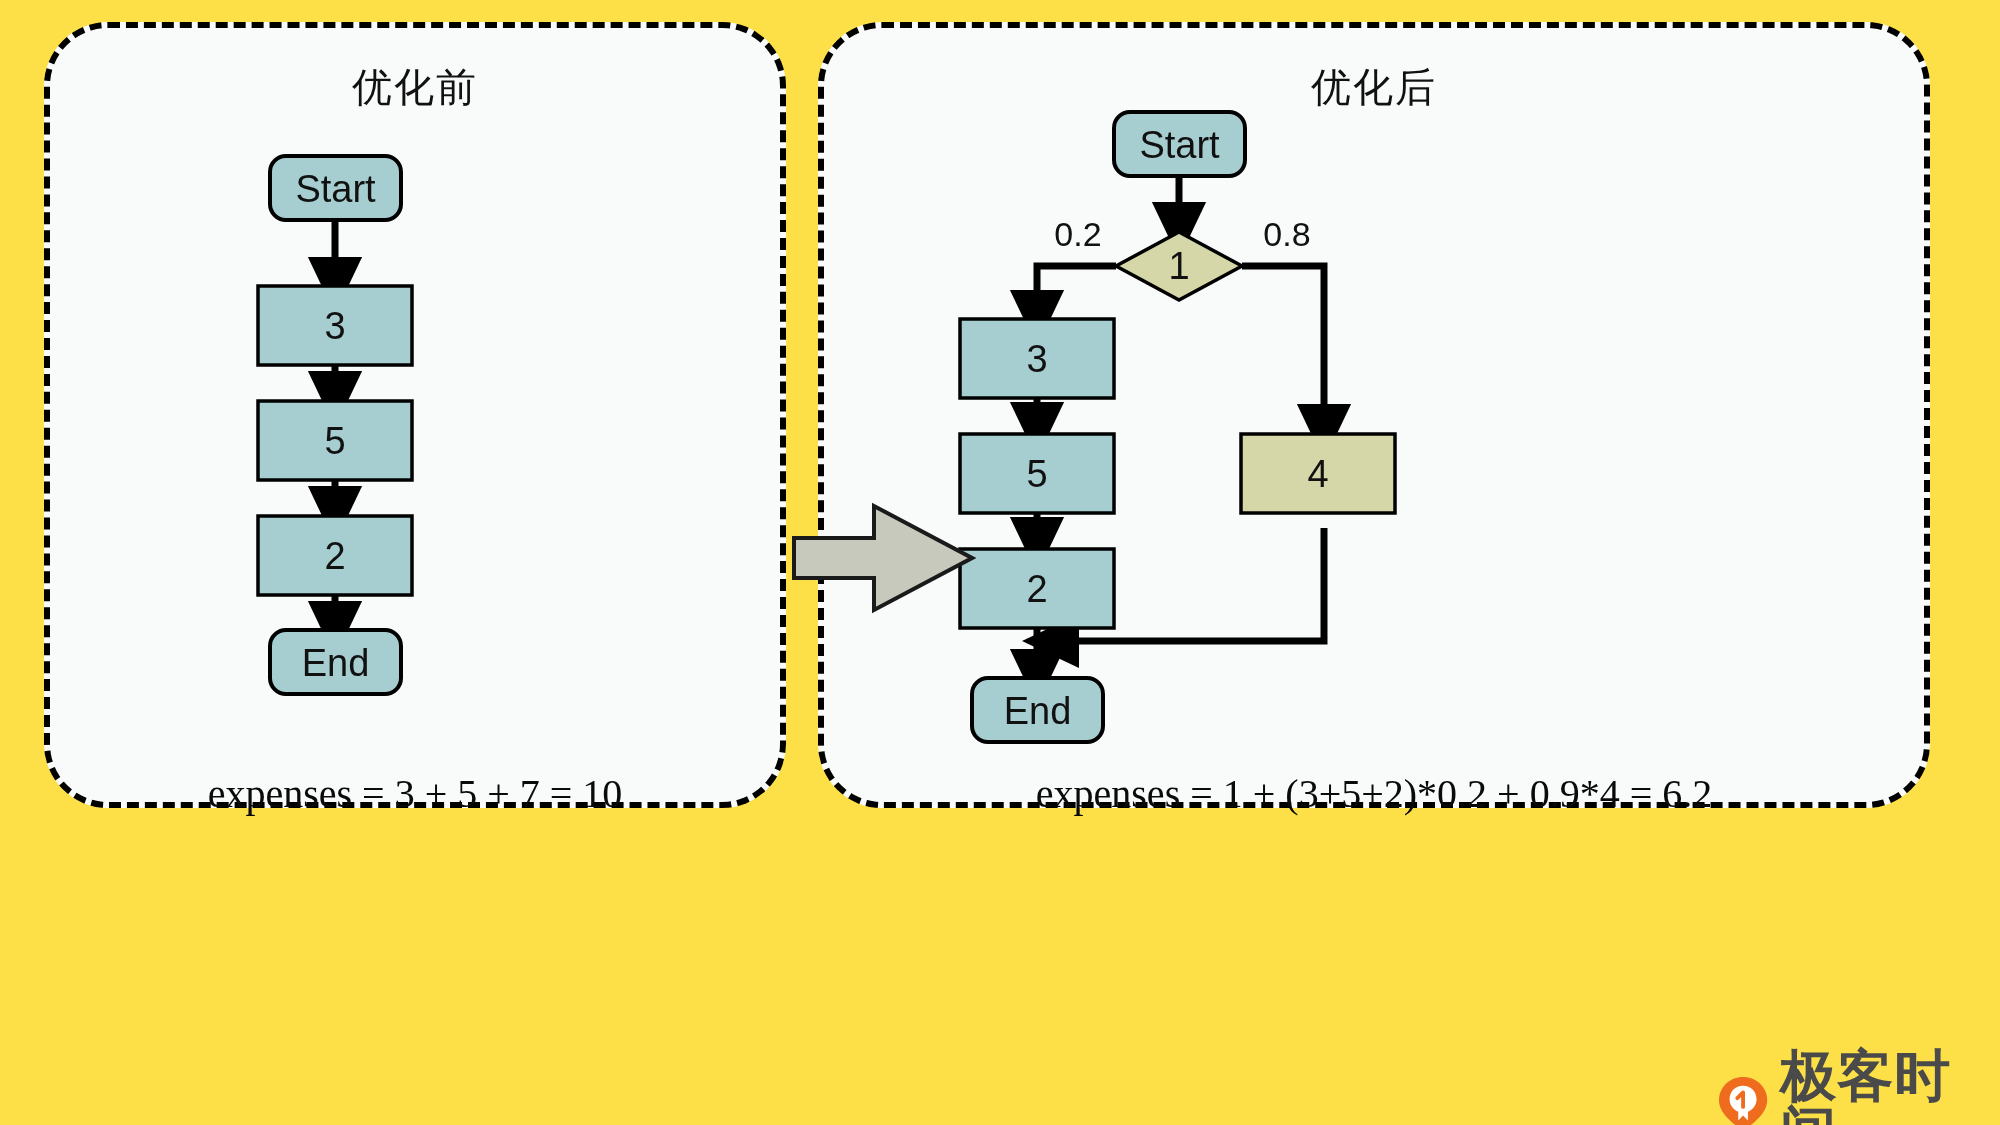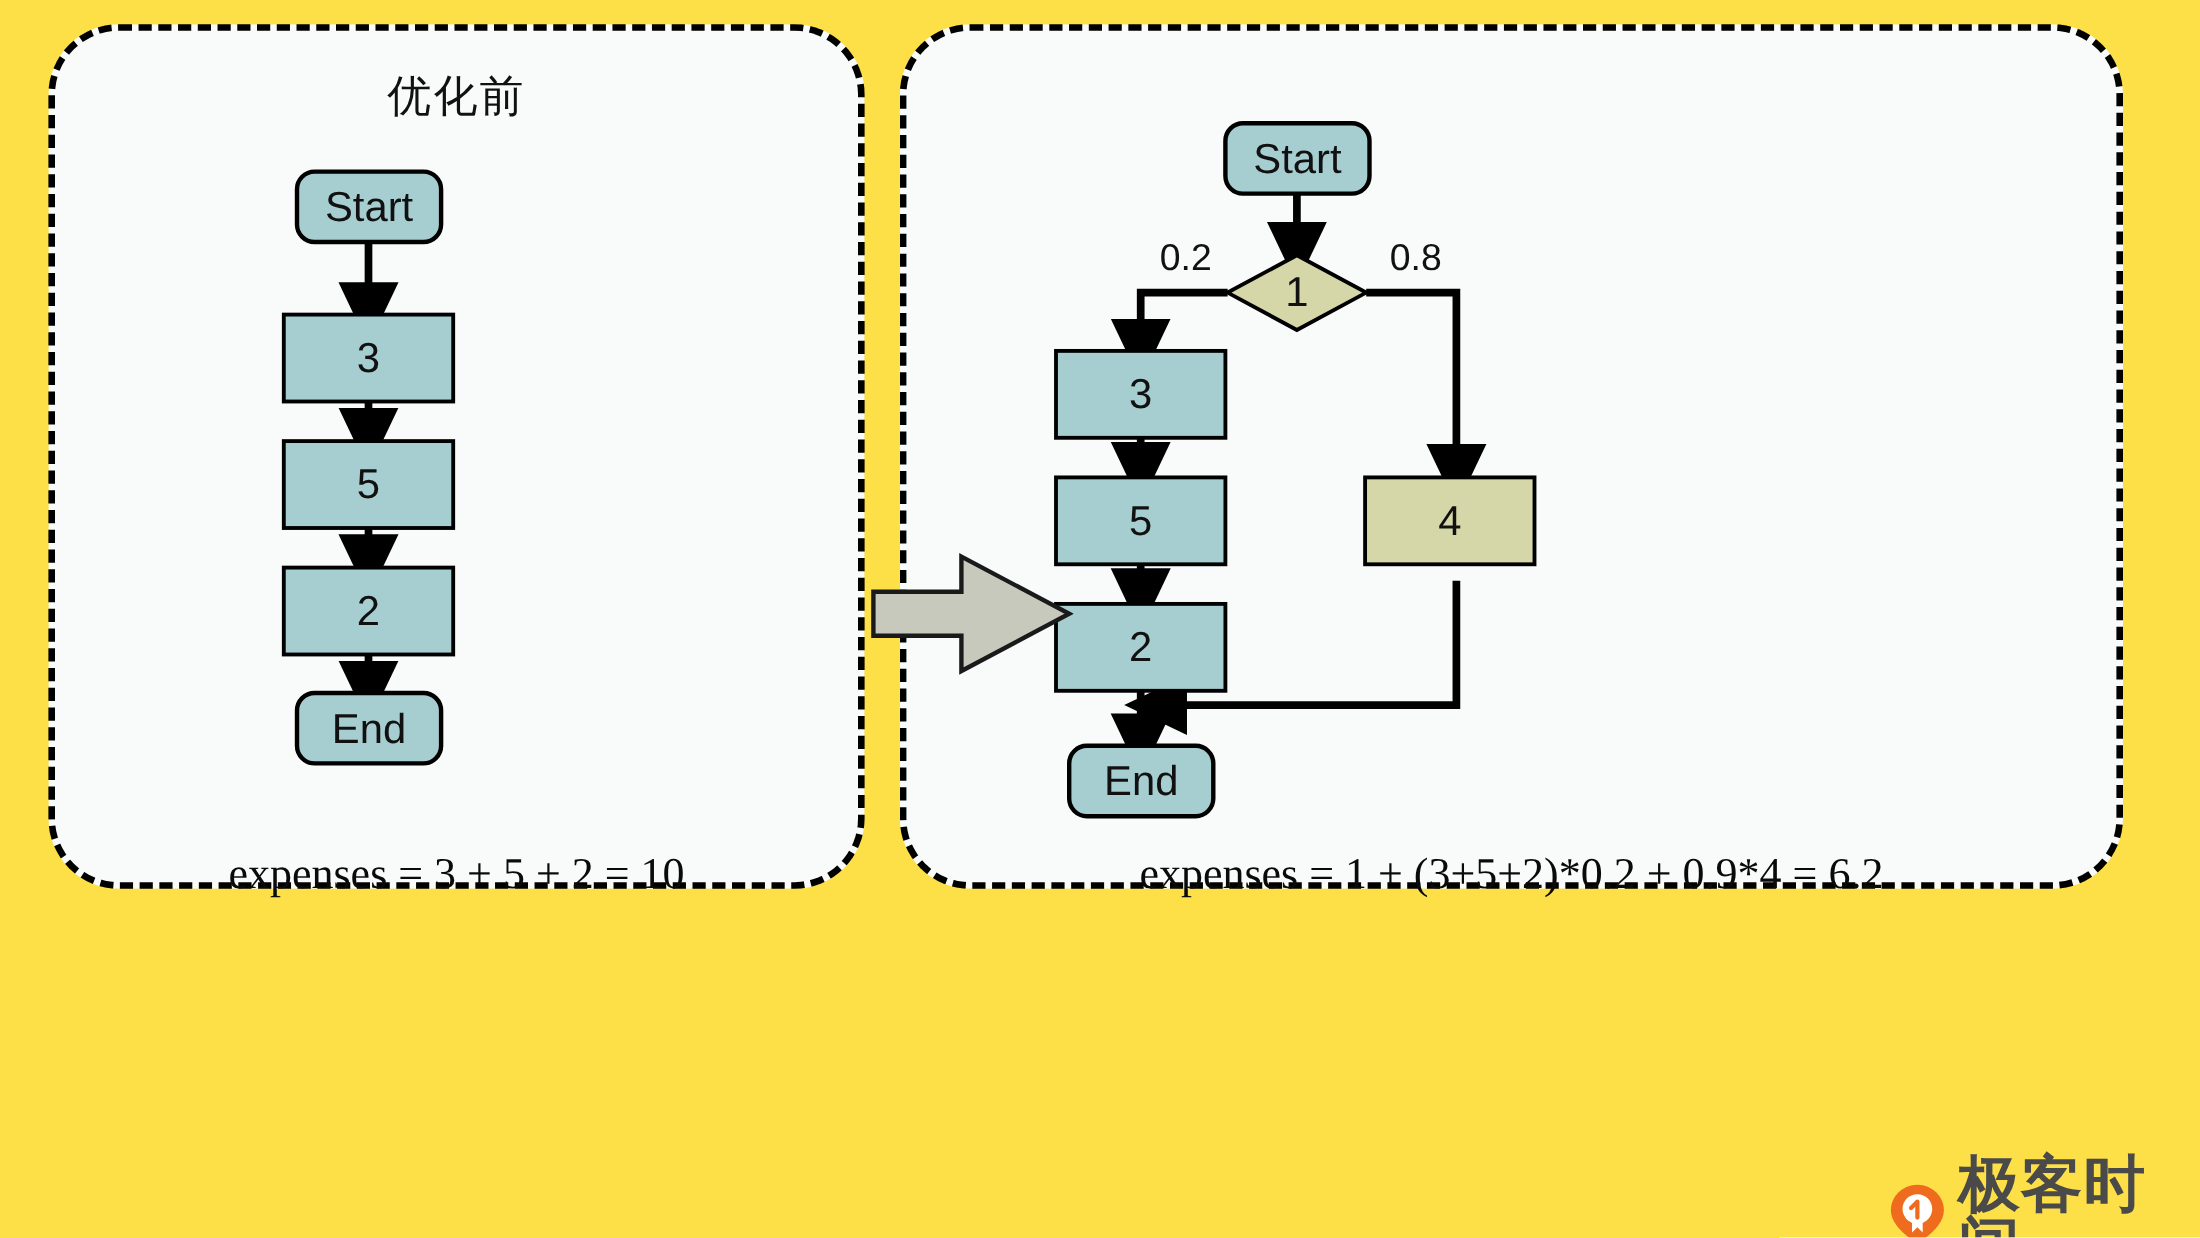--- a/index.html
+++ b/index.html
@@ -124,24 +124,25 @@
         <rect class="shape-box" x="208" y="488" width="154" height="79" fill="#a6ced1"></rect>
         <text class="node-label" x="285" y="528">2</text>
       </g>
 
       <g>
         <rect class="shape-term" x="220" y="602" width="131" height="64" rx="16" ry="16" fill="#a6ced1"></rect>
         <text class="node-label" x="285.5" y="635">End</text>
       </g>
     </svg>
 
-    <div class="formula" id="formula-before">expenses = 3 + 5 + 2 = 10</div>
+    <div class="formula" id="formula-before">expenses = 3 + 5 + 7 = 10</div>
   </div>
 
   <div class="panel" id="panel-after">
+    <div class="panel-title">优化后</div>
 
     <svg class="flow" width="1112" height="786">
       <defs>
         <marker id="ah-a" markerWidth="9" markerHeight="9" refX="4.2" refY="4.5" orient="auto" markerUnits="strokeWidth">
           <path d="M0,0.6 L8.2,4.5 L0,8.4 Z" fill="#000000"></path>
         </marker>
       </defs>
 
       <line class="edge" x1="355" y1="148" x2="355" y2="203" marker-end="url(#ah-a)"></line>
 

